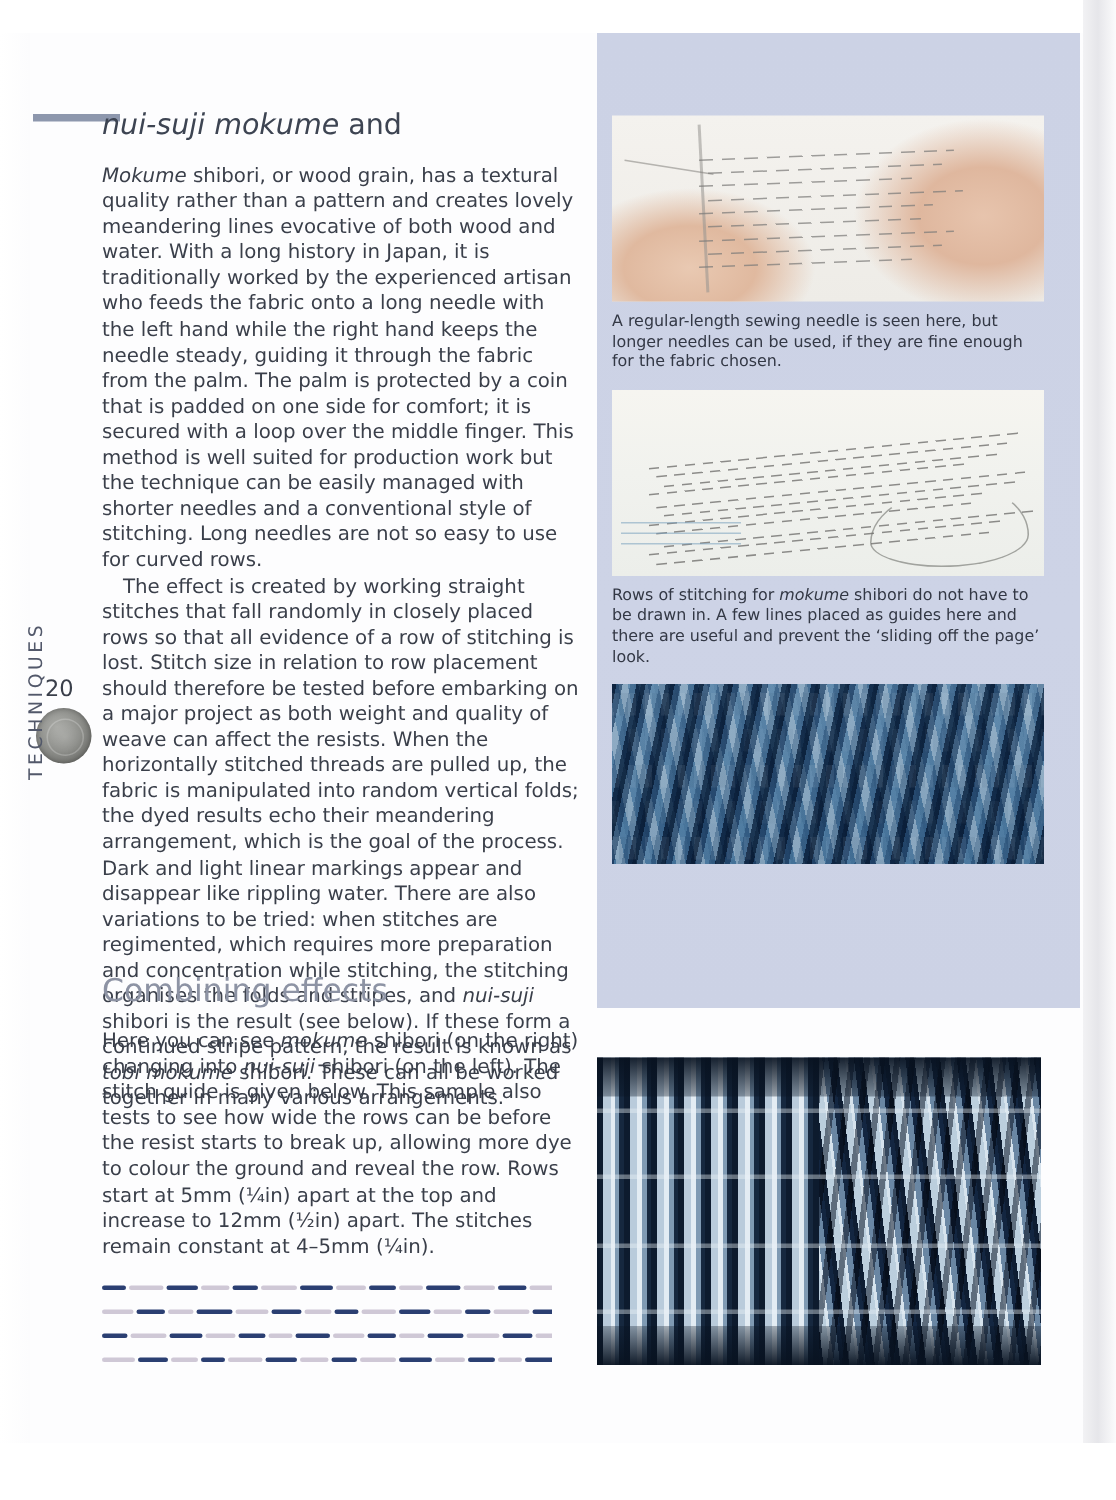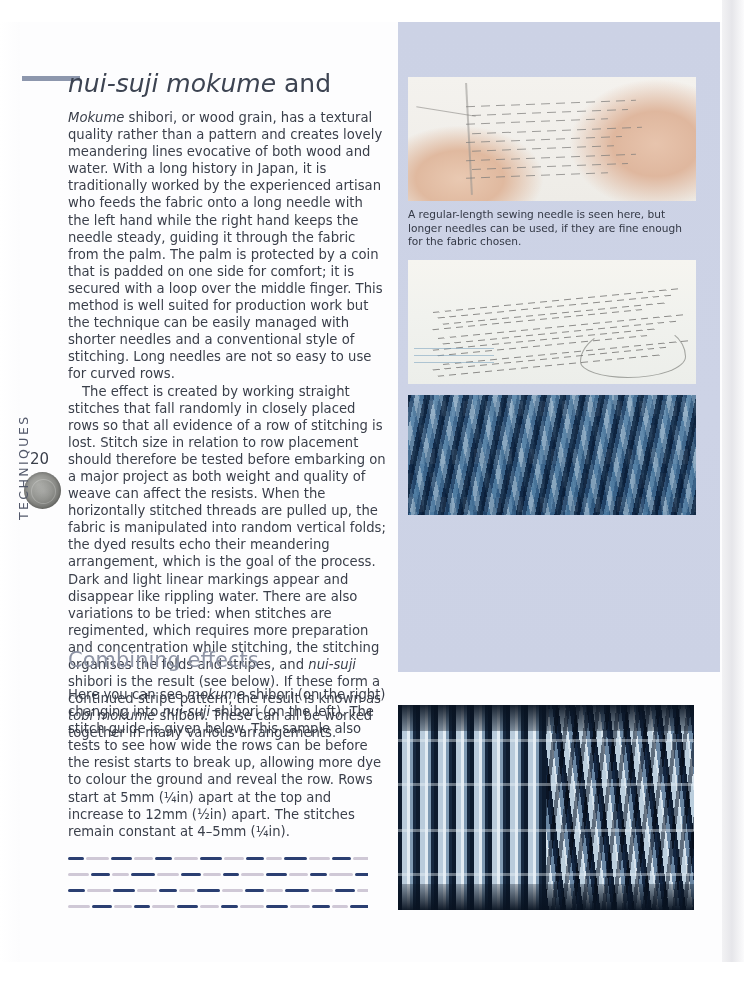--- a/index.html
+++ b/index.html
@@ -48,21 +48,21 @@
   .title-rule{
     position:absolute;left:22px;top:76px;width:58px;height:5px;
     background:#8d97ad;
   }
   h1.title{
     margin:0;font-size:30px;line-height:34px;font-weight:400;
     color:#4a5160;letter-spacing:-0.2px;
   }
   h1.title .it{font-style:italic;}
   .subtitle{
-    margin:2px 0 0 0;font-size:25px;line-height:23px;color:#3d4452;
+    margin:2px 0 0 0;font-size:19px;line-height:23px;color:#3d4452;
     font-weight:400;
   }
   .subtitle .it{font-style:italic;}
 
   p.body{
     margin:14px 0 0 0;font-size:13.2px;line-height:17.1px;
     color:#3a3f4a;text-align:left;
   }
   p.body.indent{margin-top:0;text-indent:14px;}
   .it{font-style:italic;}
@@ -353,20 +353,21 @@
         <div class="stitchline" style="left: 34px; top: 72.5px; width: 238px;"></div>
         <div class="stitchline" style="left: 24px; top: 79px; width: 226px;"></div>
         <div class="stitchline" style="left: 29px; top: 85.5px; width: 214px;"></div>
         <div class="stitchline" style="left: 34px; top: 92px; width: 250px;"></div>
         <div class="stitchline" style="left: 24px; top: 98.5px; width: 238px;"></div>
         <div class="stitchline" style="left: 29px; top: 105px; width: 226px;"></div>
         <div class="guide" style="left: 6px; top: 88px; width: 80px;"></div>
         <div class="guide" style="left: 6px; top: 95px; width: 80px;"></div>
         <div class="guide" style="left: 6px; top: 102px; width: 80px;"></div>
       </div>
+    <p class="cap"><span>Rows of stitching for </span><span class="it">mokume</span><span> shibori do not have to be drawn in. A few lines placed as guides here and there are useful and prevent the ‘sliding off the page’ look.</span></p>
 
     <div class="photo" id="photo3">
         <div class="band" style="top: 6px; opacity: 0.22;"></div>
         <div class="band" style="top: 30px; opacity: 0.12;"></div>
         <div class="band" style="top: 54px; opacity: 0.22;"></div>
         <div class="band" style="top: 78px; opacity: 0.12;"></div>
         <div class="band" style="top: 102px; opacity: 0.22;"></div>
       </div>
   </div>
 

